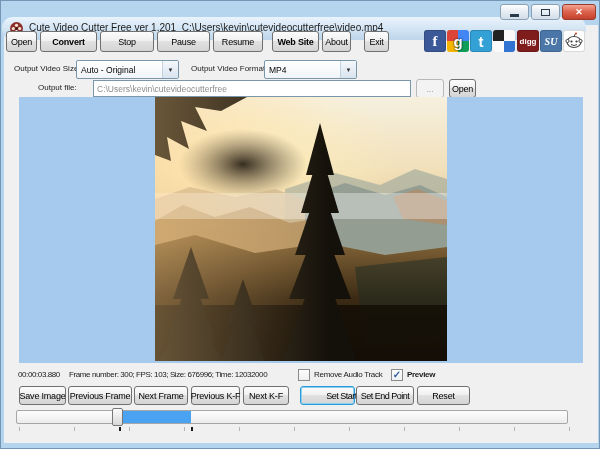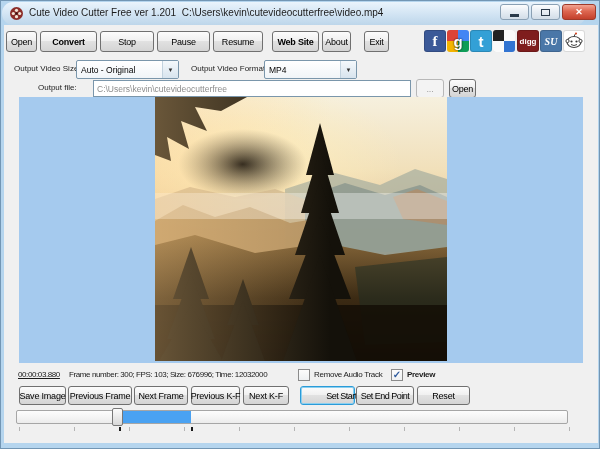--- a/index.html
+++ b/index.html
@@ -1,19 +1,19 @@
 <!DOCTYPE html>
 <html><head>
 <meta charset="utf-8">
 <style>
   html,body{margin:0;padding:0;background:#e8e8e8;font-family:"Liberation Sans",sans-serif;}
   .window{position:relative;width:600px;height:449px;box-sizing:border-box;
           background:#b5d5ee;border:1px solid #7296b4;overflow:hidden;}
   
-  .titlebar{position:absolute;left:1px;top:1px;width:584px;height:23px;
+  .titlebar{position:absolute;left:1px;top:16px;width:584px;height:23px;
             background:linear-gradient(#eaf4fc,#cfe2f2 60%,#bdd6ea);
             display:flex;align-items:center;border-radius:11px;}
   .app-icon{position:absolute;left:7px;top:4px;width:15px;height:15px;}
   .title-text{position:absolute;left:27px;top:5px;font-size:10px;color:#1c1c1c;white-space:pre;}
   .capbtn{position:absolute;top:3px;height:16px;border:1px solid #8aa0b4;border-radius:3px;
           background:linear-gradient(#fdfdfd,#e8eef4 45%,#d2dde8);box-sizing:border-box;
           display:flex;align-items:center;justify-content:center;}
   .capbtn.min{left:499px;width:29px;}
   .capbtn.max{left:530px;width:29px;}
   .capbtn.close{left:561px;width:34px;background:linear-gradient(#f2a492,#dd6650 45%,#c3402c);
@@ -203,21 +203,21 @@
       <polygon points="36,150 18,202 54,202"></polygon>
       <polygon points="36,176 12,242 60,242"></polygon>
       <polygon points="36,208 4,264 68,264"></polygon>
       <polygon points="88,182 72,228 104,228"></polygon>
       <polygon points="88,204 66,264 110,264"></polygon>
     </g>
     <path d="M0,0 L92,0 L66,14 L40,10 L52,34 L26,24 L34,52 L12,40 L16,64 L0,58 Z" fill="#1a160e"></path>
     <rect x="0" y="0" width="292" height="264" fill="url(#warm)"></rect>
   </svg>
 
-  <span class="status-text" style="left:17px;top:369px;text-decoration:underline;">00:00:03.880</span>
+  <span class="status-text" style="left:17px;top:369px;">00:00:03.880</span>
   <span class="status-text" style="left:68px;top:369px;">Frame number: 300; FPS: 103; Size: 676996; Time: 12032000</span>
   <div class="checkbox" style="left:297px;top:368px;"></div>
   <span class="cblabel" style="left:313px;top:369px;">Remove Audio Track</span>
   <div class="checkbox checked" style="left:390px;top:368px;"></div>
   <span class="cblabel" style="left:406px;top:369px;font-weight:bold;">Preview</span>
 
   <div class="btn small" style="left:18px;top:385px;width:47px;">Save Image</div>
   <div class="btn small" style="left:67px;top:385px;width:64px;">Previous Frame</div>
   <div class="btn small" style="left:133px;top:385px;width:54px;">Next Frame</div>
   <div class="btn small" style="left:190px;top:385px;width:49px;">Previous K-F</div>

